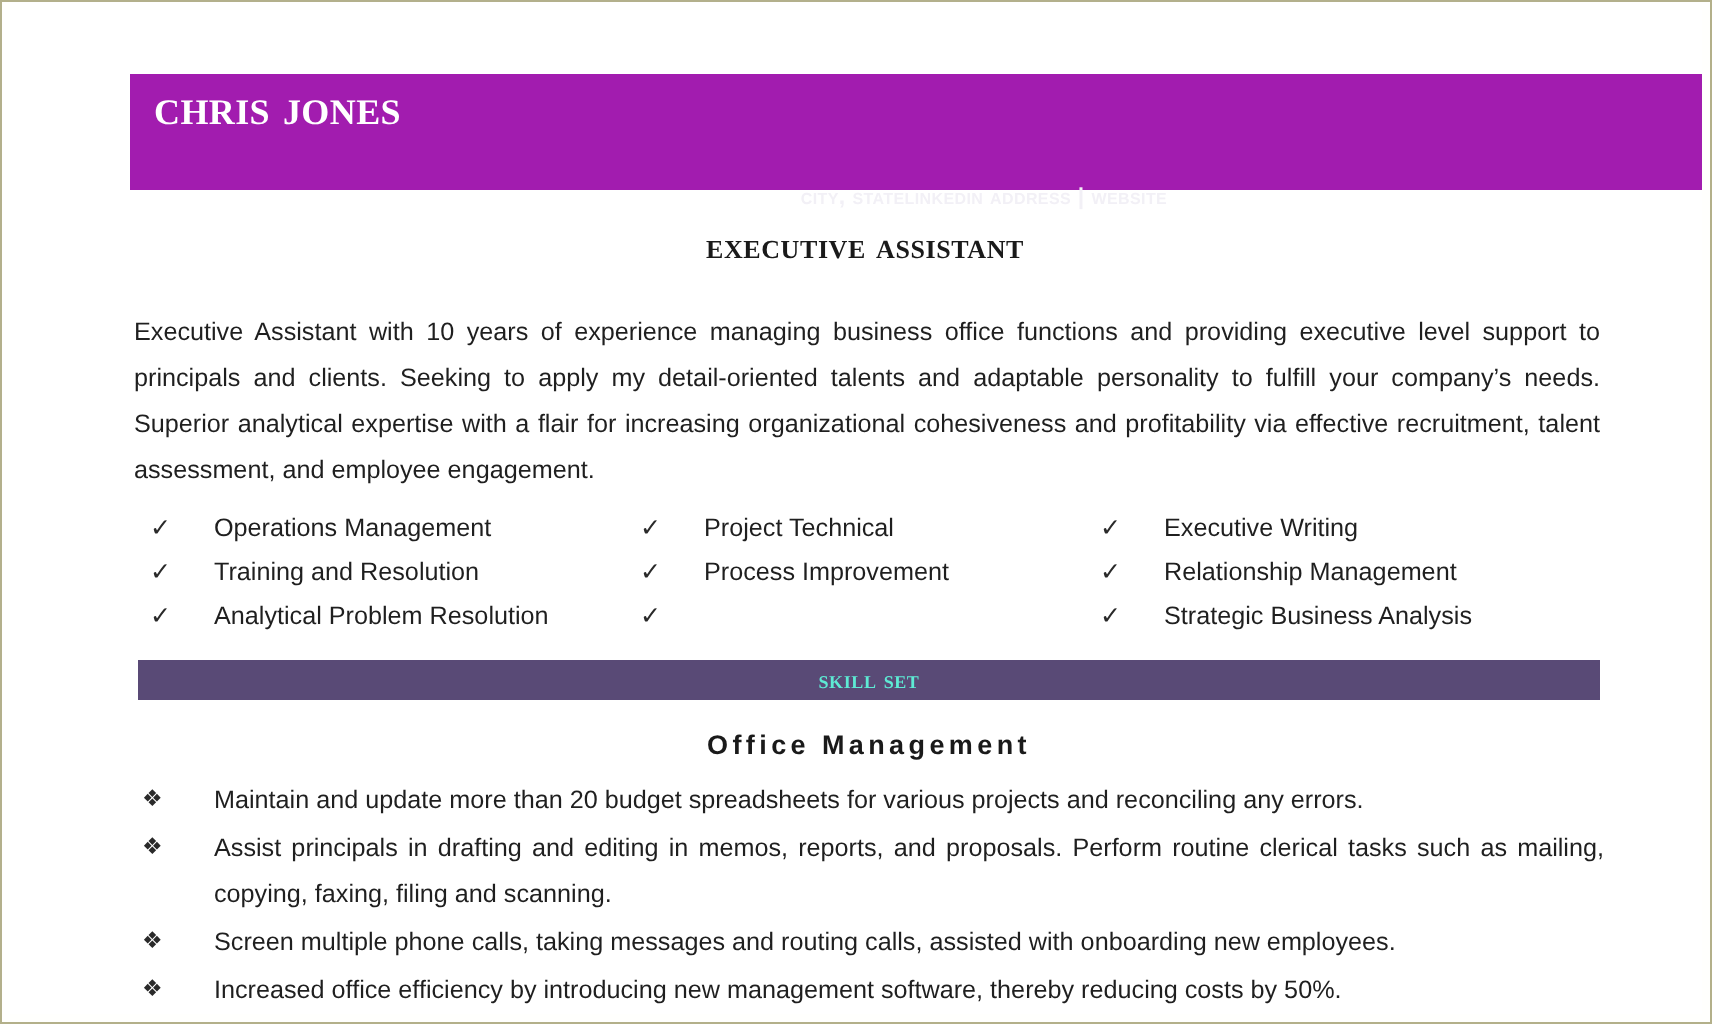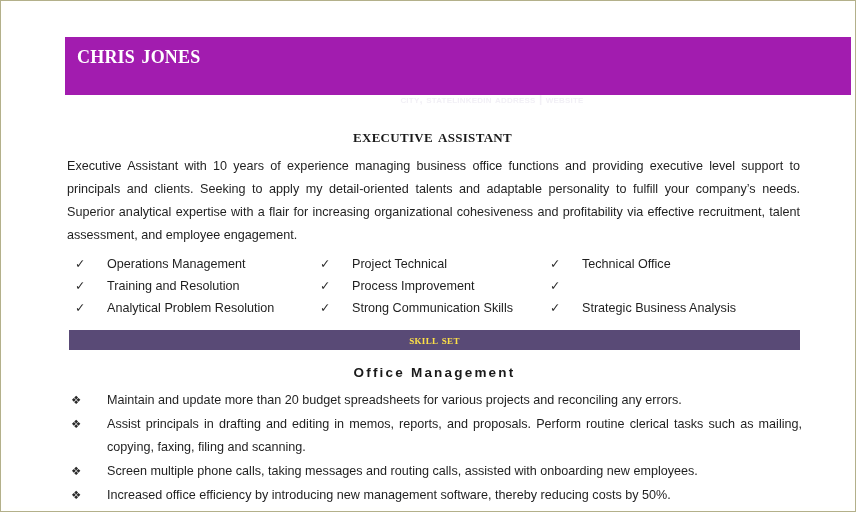--- a/index.html
+++ b/index.html
@@ -78,21 +78,21 @@
     letter-spacing: 0.2px;
     white-space: nowrap;
     padding-right: 2px;
     margin-top: 23px;
   }
 
   
   .job-title {
     position: absolute;
     left: 60px;
-    top: 120px;
+    top: 108px;
     width: 735px;
     text-align: center;
     font-family: "Liberation Serif", serif;
     font-weight: bold;
     font-size: 19px;
     color: #1a1a1a;
     font-variant: small-caps;
     text-transform: lowercase;
     letter-spacing: 0.3px;
   }
@@ -138,21 +138,21 @@
   .skill-label { white-space: nowrap; }
 
   
   .section-bar {
     position: absolute;
     left: 64px;
     top: 325px;
     width: 731px;
     height: 20px;
     background: #594A76;
-    color: #fde047;
+    color: #5eead4;
     text-align: center;
     font-family: "Liberation Serif", serif;
     font-weight: bold;
     font-size: 13px;
     line-height: 20px;
     font-variant: small-caps;
     text-transform: lowercase;
     letter-spacing: 0.3px;
   }
 
@@ -222,42 +222,42 @@
       <div class="skill-item">
         <span class="skill-check">✓</span>
         <span class="skill-label">Operations Management</span>
       </div>
       <div class="skill-item">
         <span class="skill-check">✓</span>
         <span class="skill-label">Project Technical</span>
       </div>
       <div class="skill-item">
         <span class="skill-check">✓</span>
-        <span class="skill-label">Technical Office</span>
+        <span class="skill-label">Executive Writing</span>
       </div>
 
       <div class="skill-item">
         <span class="skill-check">✓</span>
         <span class="skill-label">Training and Resolution</span>
       </div>
       <div class="skill-item">
         <span class="skill-check">✓</span>
         <span class="skill-label">Process Improvement</span>
       </div>
       <div class="skill-item">
         <span class="skill-check">✓</span>
+        <span class="skill-label">Relationship Management</span>
       </div>
 
       <div class="skill-item">
         <span class="skill-check">✓</span>
         <span class="skill-label">Analytical Problem Resolution</span>
       </div>
       <div class="skill-item">
         <span class="skill-check">✓</span>
-        <span class="skill-label">Strong Communication Skills</span>
       </div>
       <div class="skill-item">
         <span class="skill-check">✓</span>
         <span class="skill-label">Strategic Business Analysis</span>
       </div>
     </div>
 
     <div class="section-bar">Skill set</div>
 
     <div class="sub-heading">Office Management</div>

